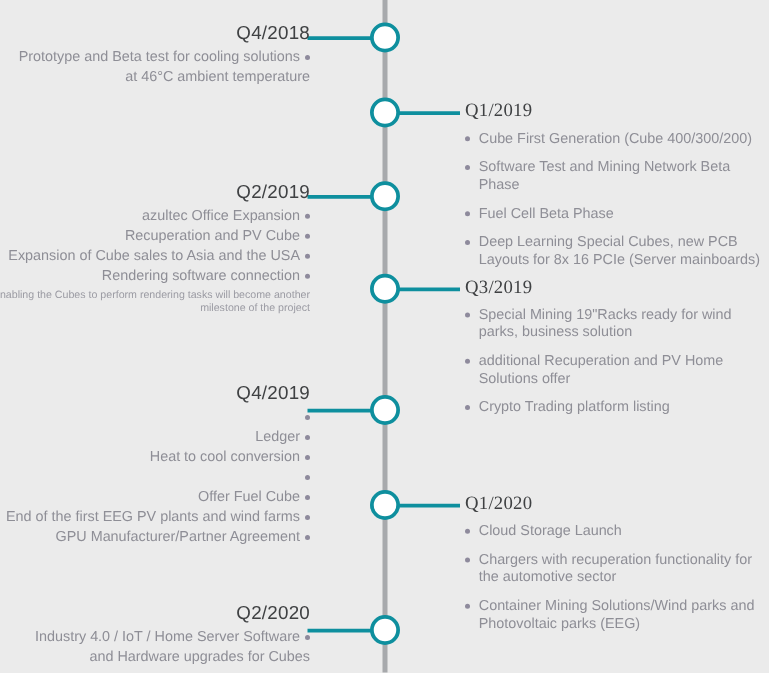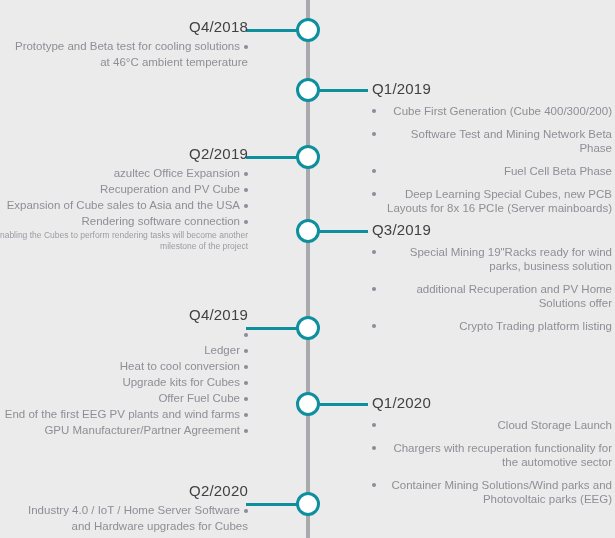--- a/index.html
+++ b/index.html
@@ -69,20 +69,21 @@
 
   .quarter {
     font-size: 15px;
     color: #3f4143;
     letter-spacing: 0.2px;
     margin: 0 0 3px 0;
     line-height: 18px;
   }
   .entry.right .quarter {
     margin-bottom: 6px;
+    font-family: Liberation Serif, serif;
   }
 
   ul.items {
     list-style: none;
     margin: 0;
     padding: 0;
   }
   ul.items li {
     font-size: 11.5px;
     line-height: 14px;
@@ -97,21 +98,20 @@
     height: 4px;
     border-radius: 50%;
     background: #8e8a9c;
     margin-left: 4px;
     vertical-align: middle;
   }
   
   .entry.right ul.items li {
     padding-left: 11px;
     margin-bottom: 9px;
-    text-align: right;
   }
   .entry.right ul.items li .bullet {
     position: absolute;
     left: 0;
     top: 5px;
     width: 4px;
     height: 4px;
     border-radius: 50%;
     background: #8e8a9c;
   }
@@ -177,21 +177,21 @@
   </div>
 
   <div class="connector" style="left:246px; top:327px; width:54px;"></div>
   <div class="node" style="top:316px;"></div>
   <div class="entry left" style="top:306px;">
     <div class="quarter">Q4/2019</div>
     <ul class="items">
       <li><span class="bullet"></span></li>
       <li><span>Ledger</span><span class="bullet"></span></li>
       <li><span>Heat to cool conversion</span><span class="bullet"></span></li>
-      <li><span>Upgrade kits for Cubes</span><span class="bullet"></span></li>
+      <li><span class="bullet"></span></li>
       <li><span>Offer Fuel Cube</span><span class="bullet"></span></li>
       <li><span>End of the first EEG PV plants and wind farms</span><span class="bullet"></span></li>
       <li><span>GPU Manufacturer/Partner Agreement</span><span class="bullet"></span></li>
     </ul>
   </div>
 
   <div class="connector" style="left:316px; top:403px; width:52px;"></div>
   <div class="node" style="top:392px;"></div>
   <div class="entry right" style="top:394px;">
     <div class="quarter">Q1/2020</div>

